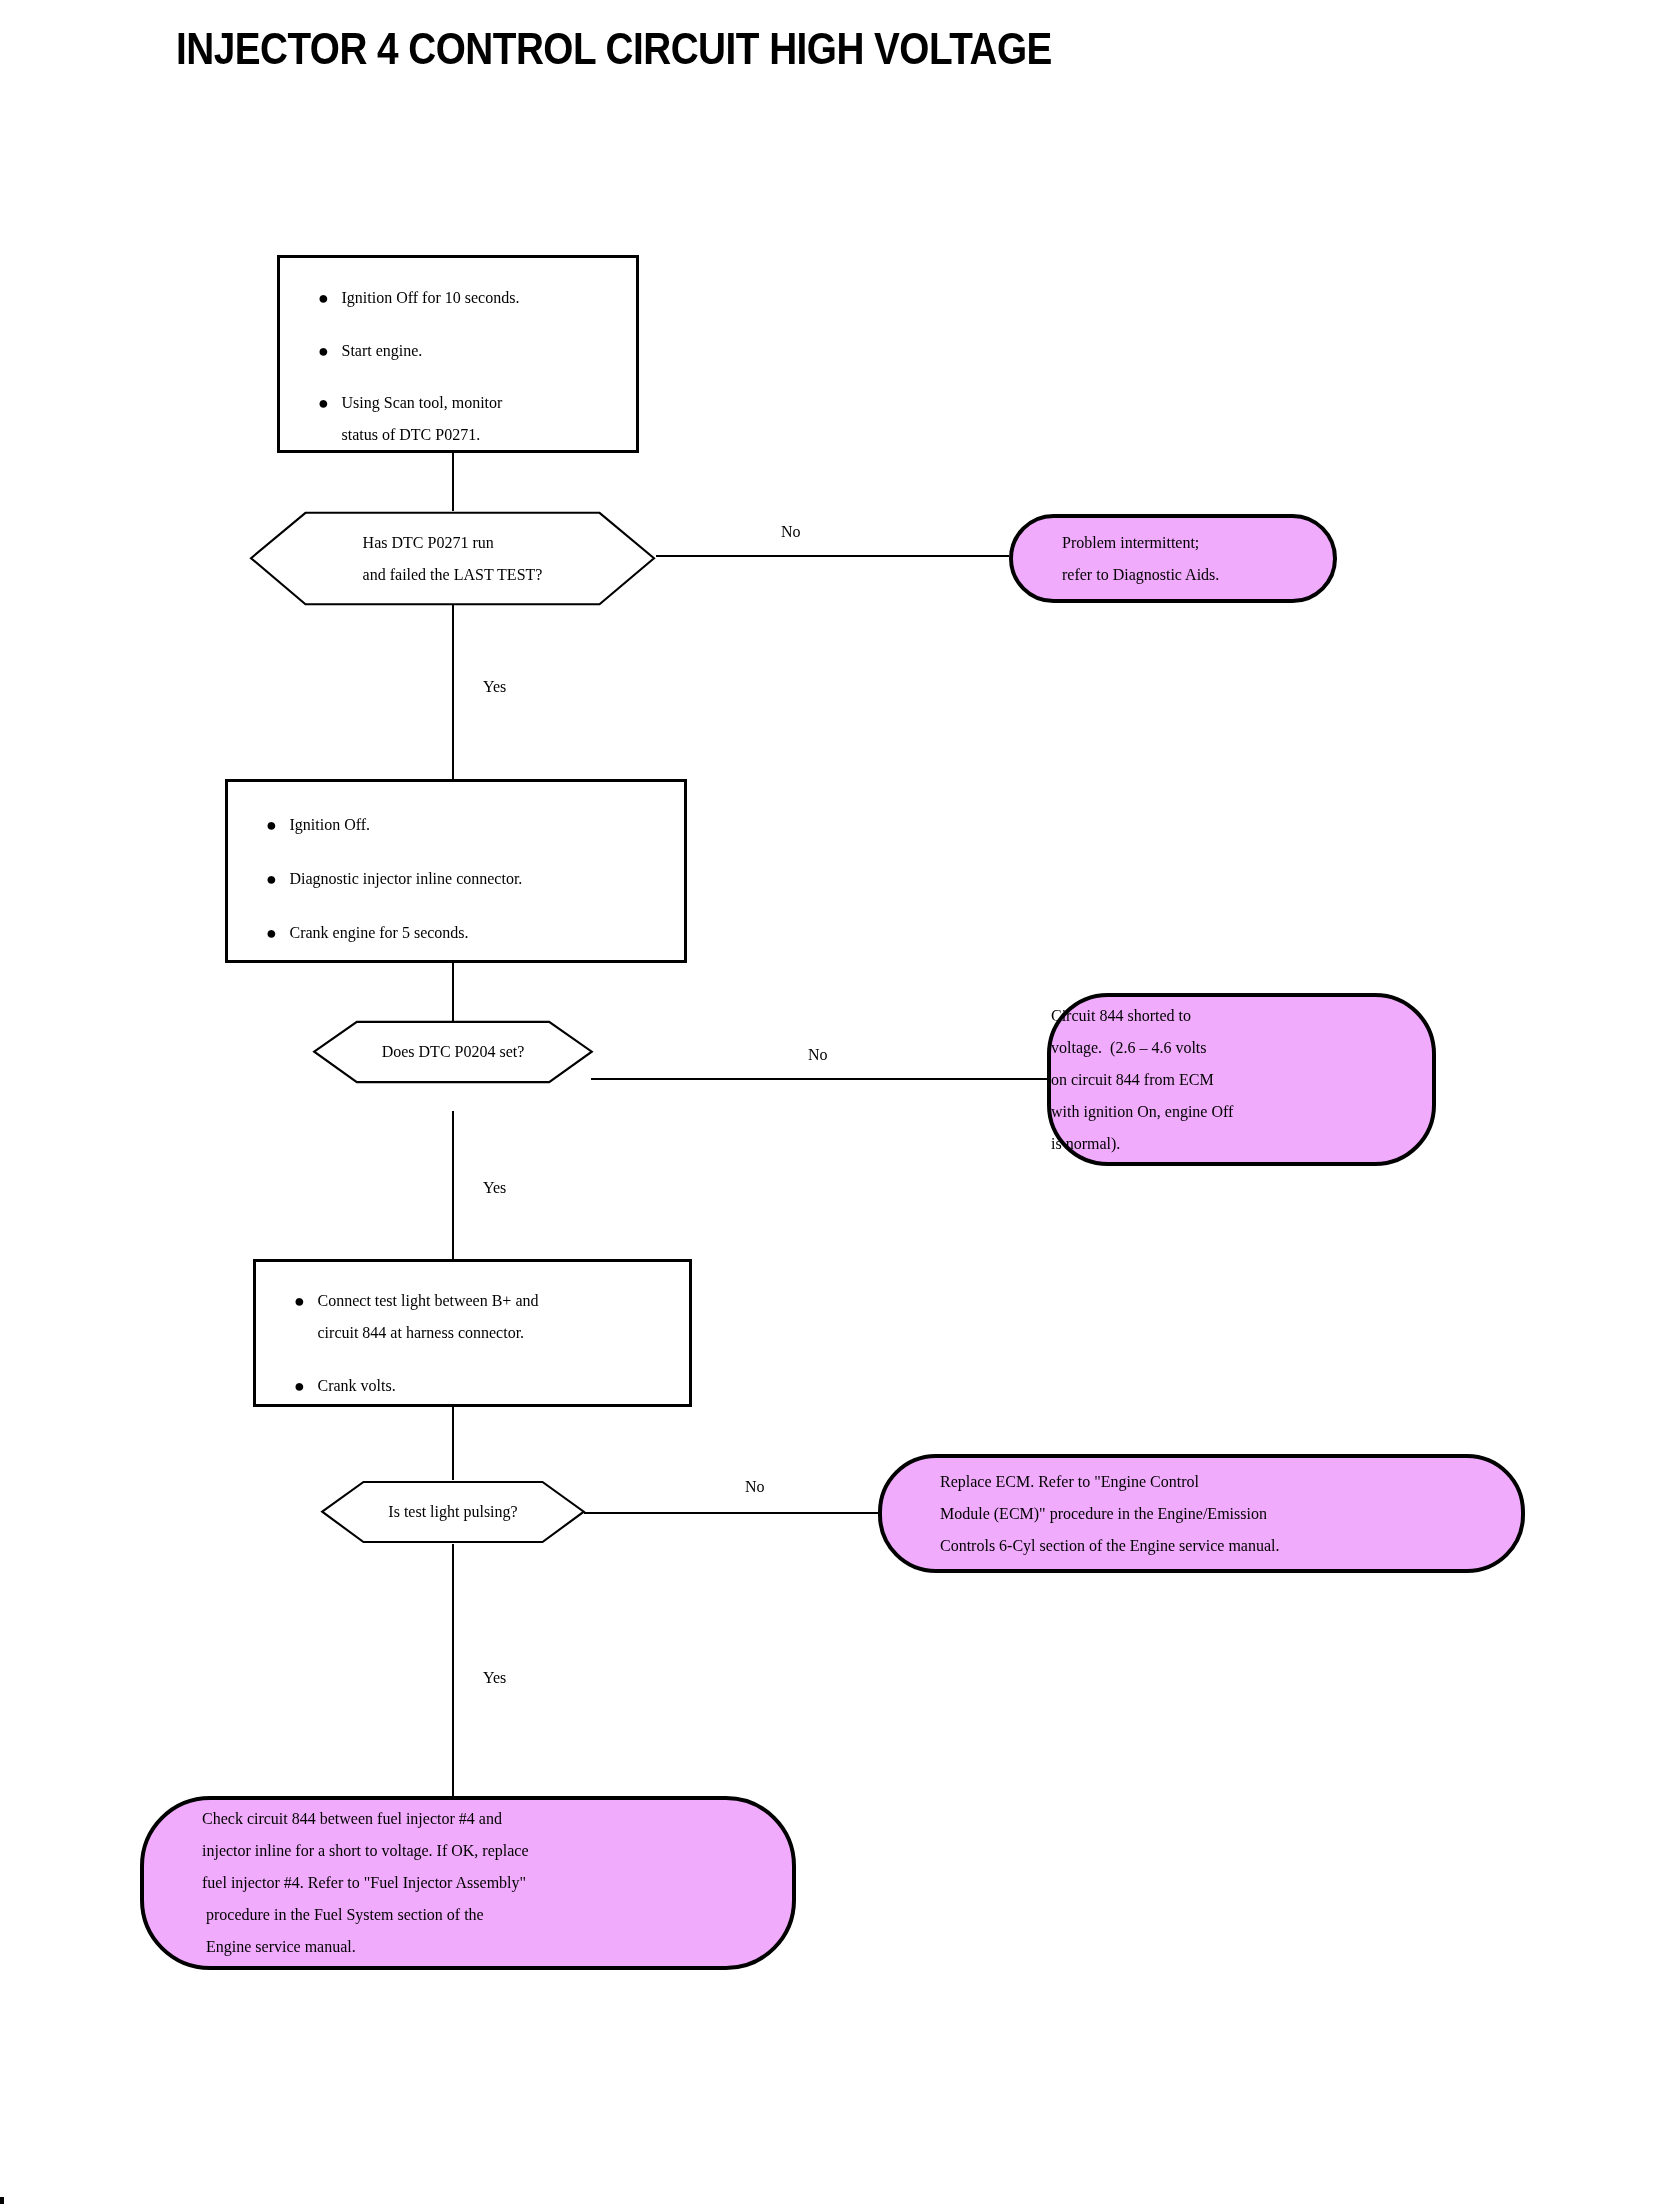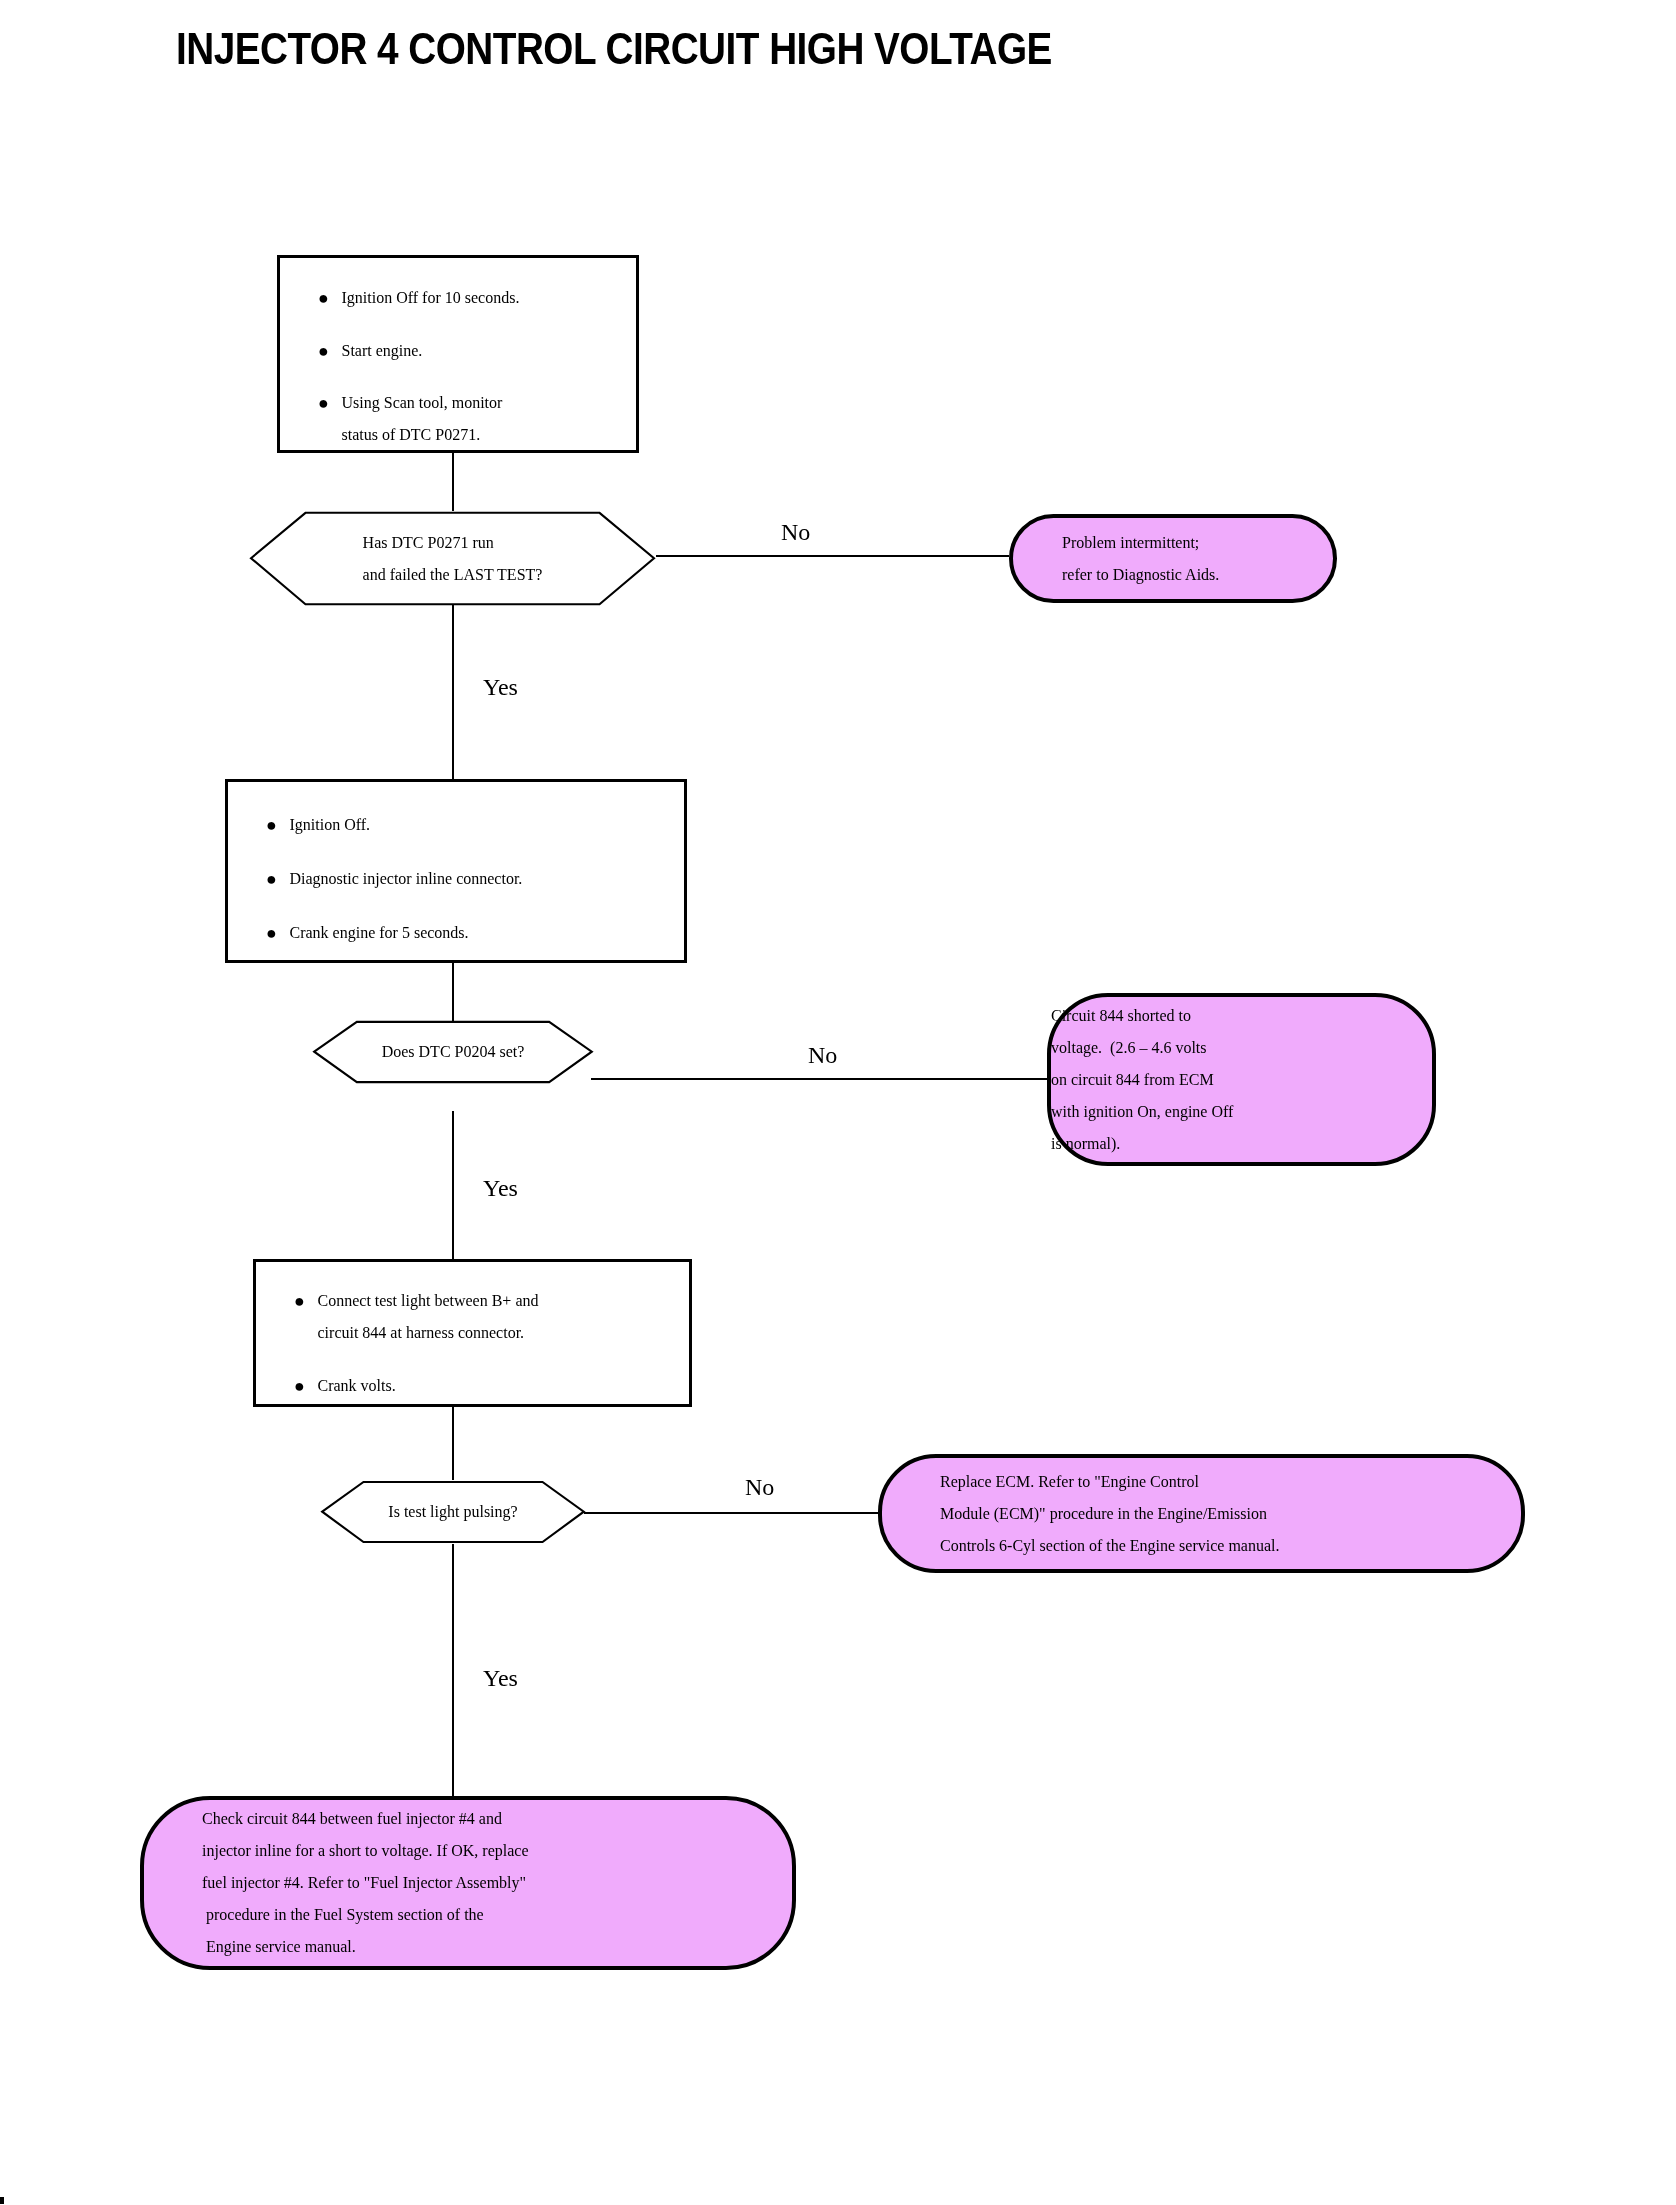--- a/index.html
+++ b/index.html
@@ -36,21 +36,21 @@
   .hexwrap { position:absolute; }
   .hexwrap svg { position:absolute; left:0; top:0; overflow:visible; }
   .hex-text {
     position:absolute; left:0; top:0; right:0; bottom:0;
     display:flex; align-items:center; justify-content:center;
     text-align:left;
   }
   .line-v { position:absolute; width:1.8px; background:#000; }
   .line-h { position:absolute; height:1.8px; background:#000; }
   .branch-label {
-    position:absolute; font-size:24px; line-height:28px; white-space:pre;
+    position:absolute; font-size:16px; line-height:28px; white-space:pre;
   }
   .artifact { position:absolute; background:#000; }
 </style>
 </head>
 <body>
 
 <div id="canvas">
 
   <div class="title">INJECTOR 4 CONTROL CIRCUIT HIGH VOLTAGE</div>
 

